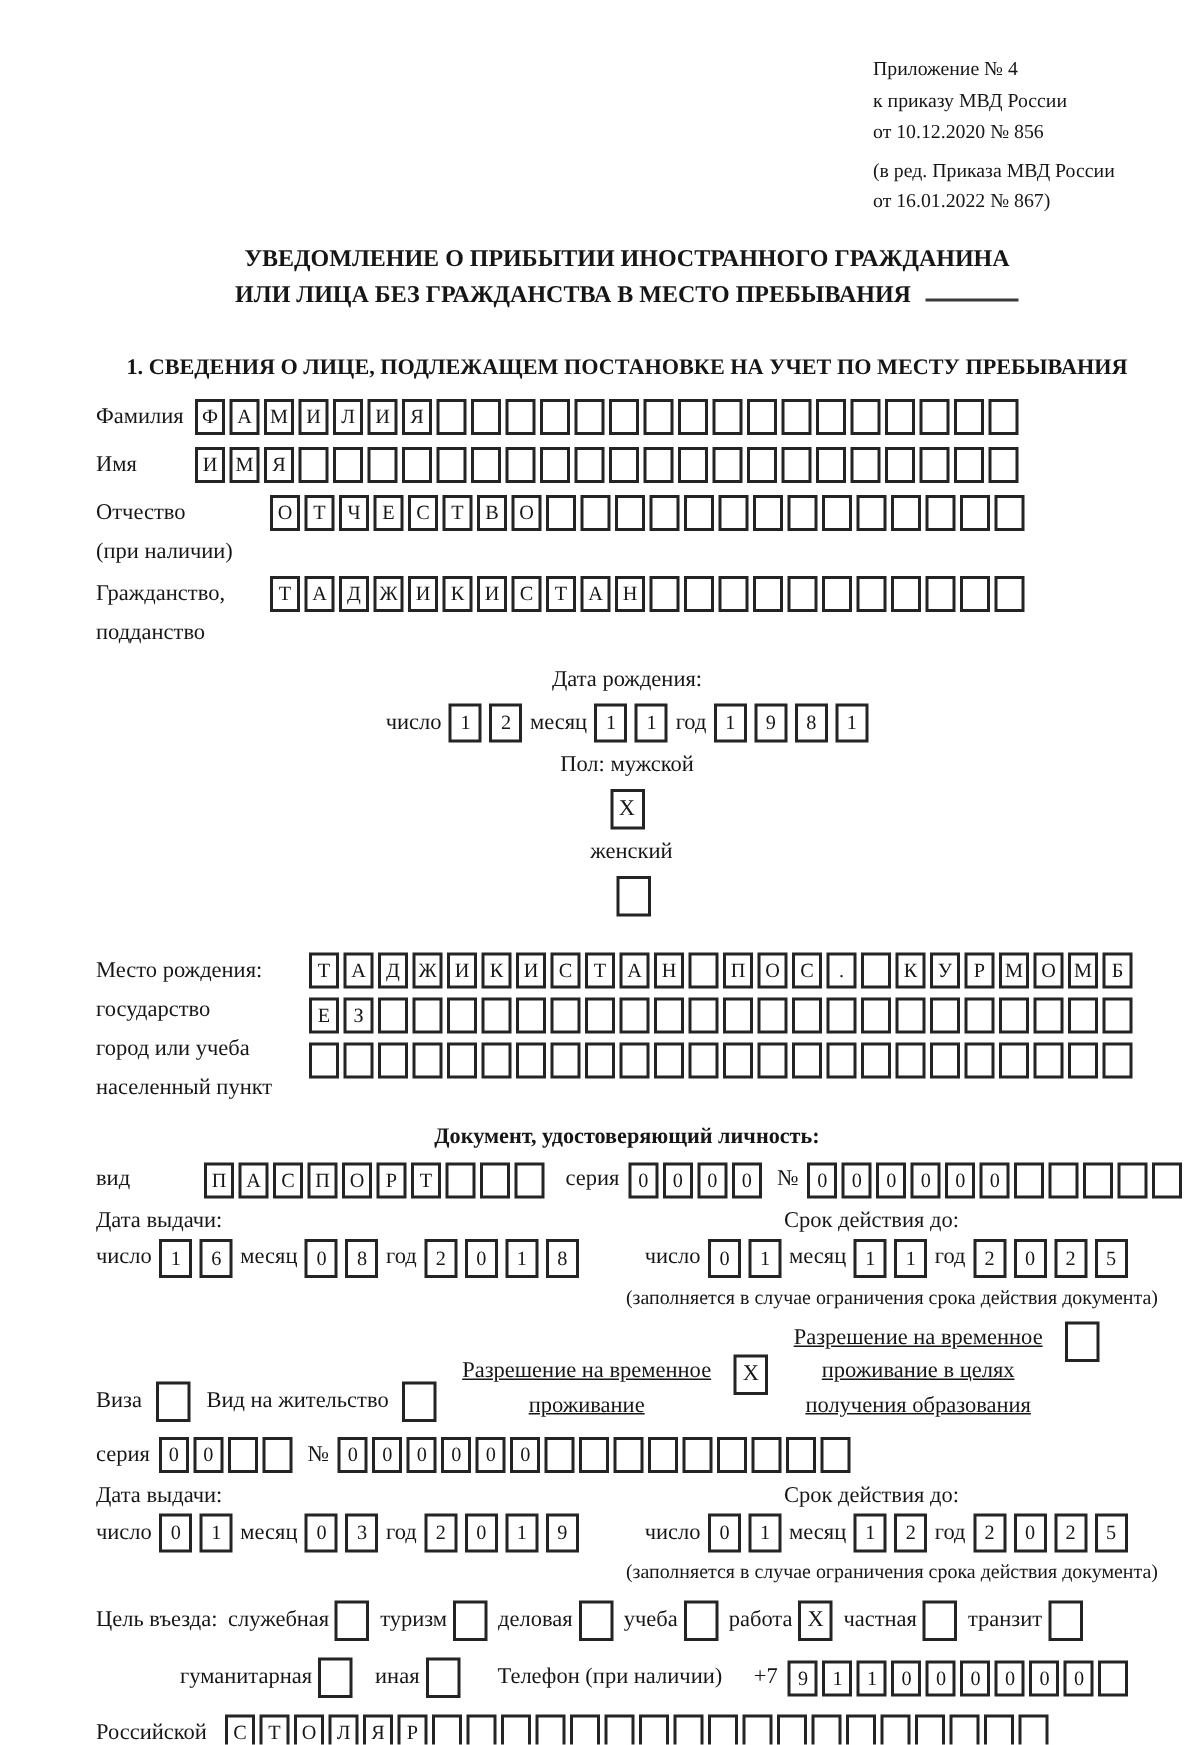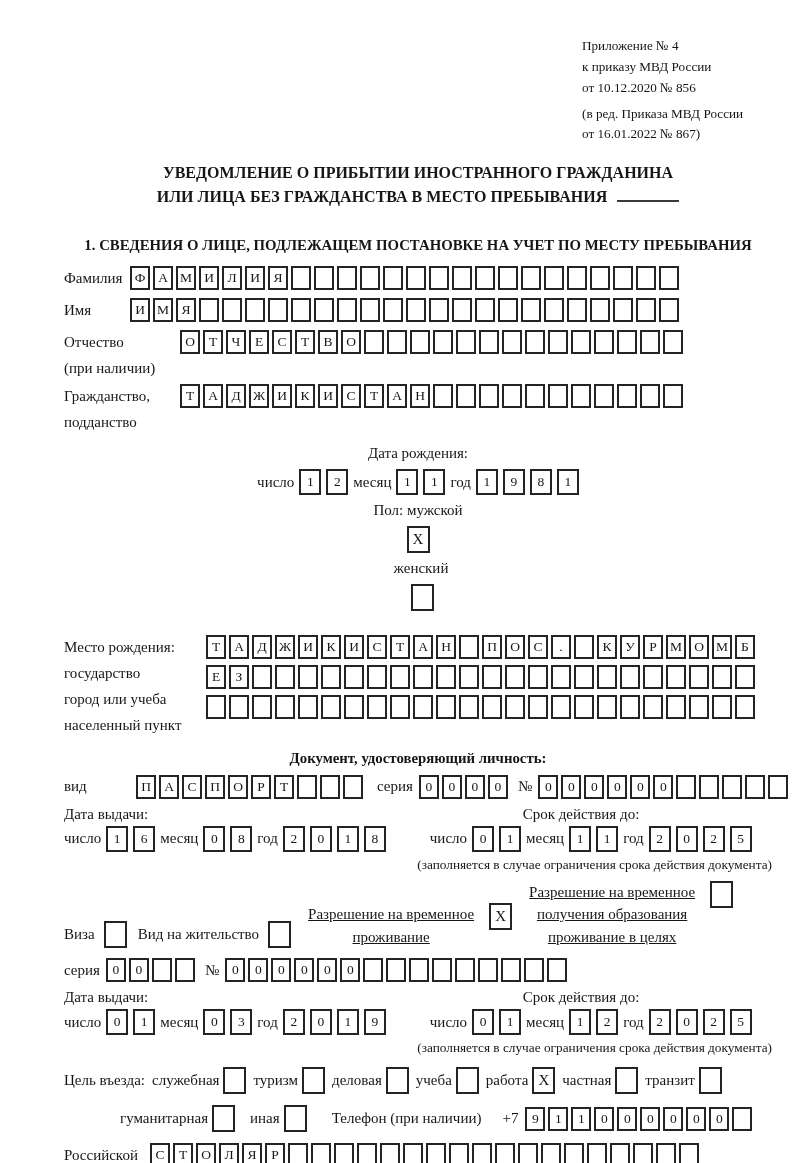--- a/index.html
+++ b/index.html
@@ -426,22 +426,22 @@
     <span class="opt">
       <span class="ml">
         <div>Разрешение на временное</div>
         <div>проживание</div>
       </span>
       <span class="checkbox">X</span>
     </span>
     <span class="opt">
       <span class="ml">
         <div>Разрешение на временное</div>
+        <div>проживание в целях</div>
         <div>получения образования</div>
-        <div>проживание в целях</div>
       </span>
       <span class="checkbox"></span>
     </span>
   </div>
 
   <div class="serial-row">
     <span>серия</span>
     <span class="cells">
         <span class="cell">0</span>
         <span class="cell">0</span>

